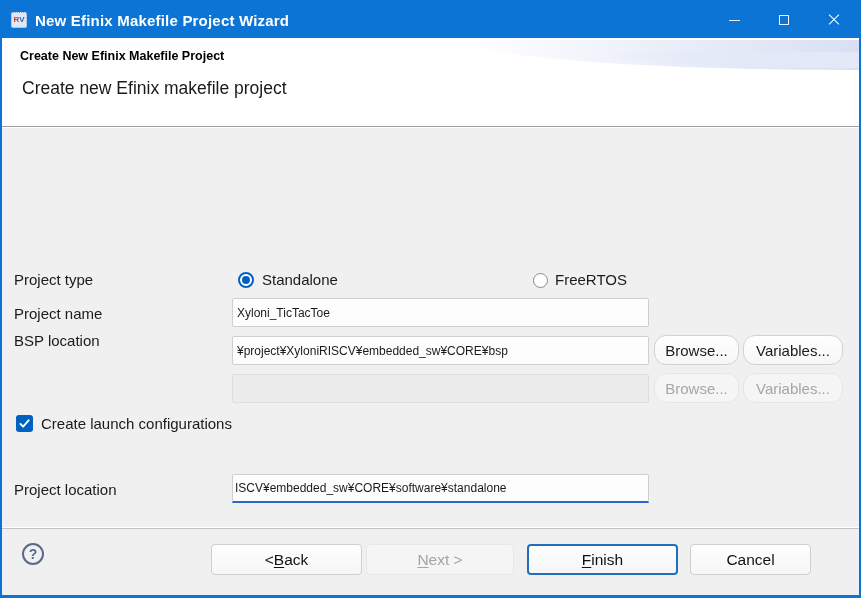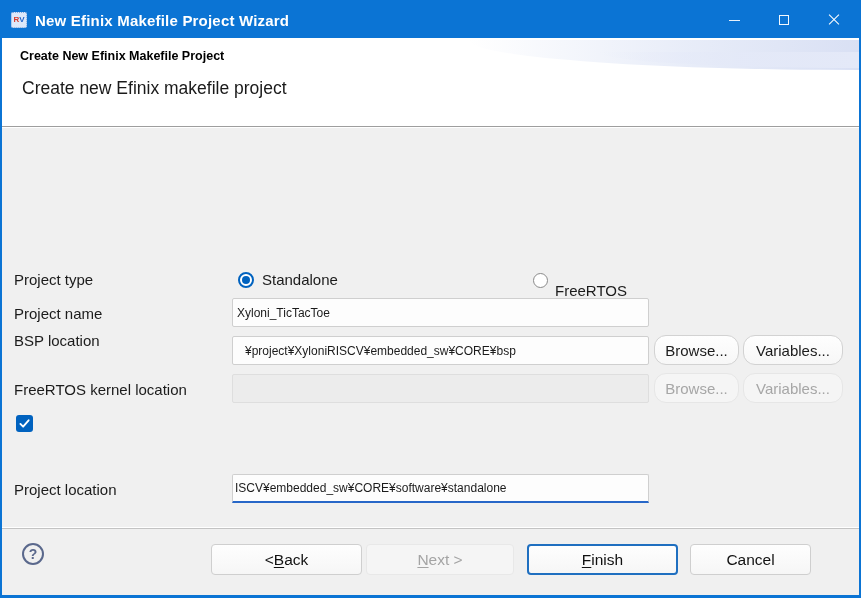--- a/index.html
+++ b/index.html
@@ -132,40 +132,40 @@
     <div class="header-title">Create New Efinix Makefile Project</div>
     <div class="header-subtitle">Create new Efinix makefile project</div>
   </div>
 
   <div class="form-area">
 
     <div class="flabel" style="top:143px;">Project type</div>
     <div class="radio checked" style="left:236px; top:144px;"></div>
     <div class="radio-label" style="left:260px; top:143px;">Standalone</div>
     <div class="radio unchecked" style="left:531px; top:145px;"></div>
-    <div class="radio-label" style="left:553px; top:154px;">FreeRTOS</div>
+    <div class="radio-label" style="left:553px; top:143px;">FreeRTOS</div>
 
     <div class="flabel" style="top:177px;">Project name</div>
     <input class="text-input" style="top: 170px;" value="Xyloni_TicTacToe">
 
     <div class="flabel" style="top:204px;">BSP location</div>
-    <input class="text-input" style="top: 208px; padding: 0px 12px;" value="¥project¥XyloniRISCV¥embedded_sw¥CORE¥bsp">
+    <input class="text-input" style="top: 208px; padding: 0px 4px;" value="¥project¥XyloniRISCV¥embedded_sw¥CORE¥bsp">
     <button class="side-btn" style="left:652px; top:207px; width:85px;">Browse...</button>
     <button class="side-btn" style="left:741px; top:207px; width:100px;">Variables...</button>
 
-    <div class="flabel" style="top:253px;">FreeRTOS kernel location</div>
     <input class="text-input" style="top: 246px;" disabled="" value="">
     <button class="side-btn disabled" style="left:652px; top:245px; width:85px;" disabled="">Browse...</button>
     <button class="side-btn disabled" style="left:741px; top:245px; width:100px;" disabled="">Variables...</button>
 
     <div class="checkbox">
       <svg viewBox="0 0 12 12">
         <polyline points="1.5,6.5 4.5,9.5 10.5,2.5" fill="none" stroke="#ffffff" stroke-width="2" stroke-linecap="round" stroke-linejoin="round"></polyline>
       </svg>
     </div>
+    <div class="flabel" style="left:39px; top:287px;">Create launch configurations</div>
 
     <div class="flabel" style="top:353px;">Project location</div>
     <input class="text-input underlined" style="top: 346px; padding: 13px 2px;" value="ISCV¥embedded_sw¥CORE¥software¥standalone">
   </div>
 
   <div class="footer">
     <div class="help-circle">
       <span>?</span>
     </div>
 

